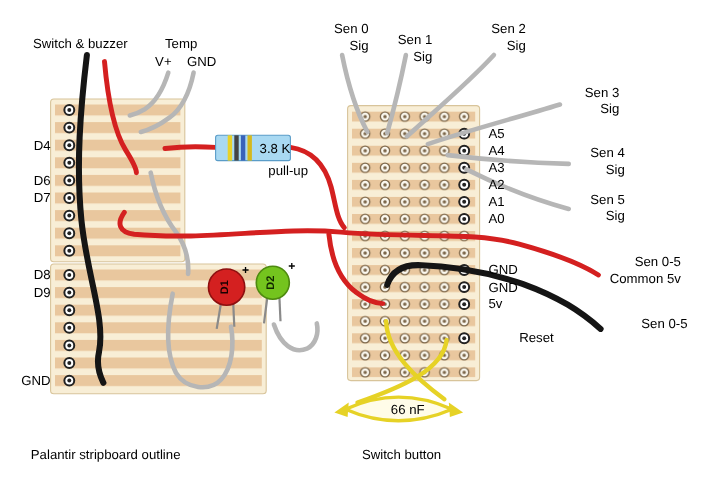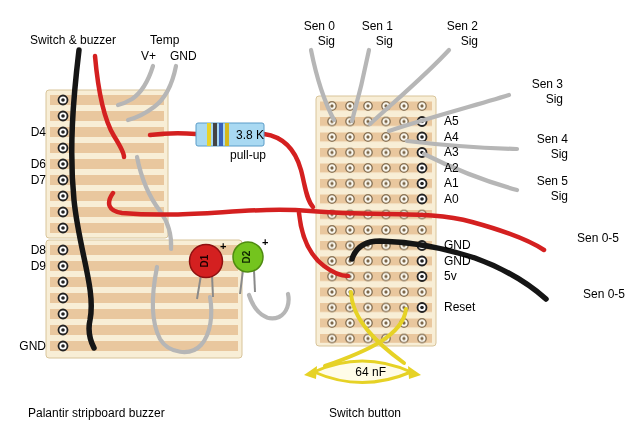--- a/index.html
+++ b/index.html
@@ -141,21 +141,21 @@
 
   <div class="lbl" style="left:30px;top:33px">Switch &amp; buzzer</div>
   <div class="lbl" style="left:150px;top:33px">Temp</div>
   <div class="lbl" style="left:141px;top:49px">V+</div>
   <div class="lbl" style="left:170px;top:49px">GND</div>
 
   <div class="lbl c" style="left:289px;top:19px;width:46px">
     <div>Sen 0</div>
     <div>Sig</div>
   </div>
-  <div class="lbl c" style="left:347px;top:19px;width:46px">
+  <div class="lbl c" style="left:347px;top:29px;width:46px">
     <div>Sen 1</div>
     <div>Sig</div>
   </div>
   <div class="lbl c" style="left:432px;top:19px;width:46px">
     <div>Sen 2</div>
     <div>Sig</div>
   </div>
   <div class="lbl c" style="left:517px;top:77px;width:46px">
     <div>Sen 3</div>
     <div>Sig</div>
@@ -163,20 +163,21 @@
   <div class="lbl c" style="left:522px;top:132px;width:46px">
     <div>Sen 4</div>
     <div>Sig</div>
   </div>
   <div class="lbl c" style="left:522px;top:174px;width:46px">
     <div>Sen 5</div>
     <div>Sig</div>
   </div>
   <div class="lbl c" style="left:541px;top:231px;width:78px">
     <div>Sen 0-5</div>
+    <div>Common 5v</div>
   </div>
   <div class="lbl c" style="left:541px;top:287px;width:84px">
     <div>Sen 0-5</div>
   </div>
 
   <div class="lbl r" style="left:26px;top:125px;width:20px">D4</div>
   <div class="lbl r" style="left:26px;top:157px;width:20px">D6</div>
   <div class="lbl r" style="left:26px;top:173px;width:20px">D7</div>
   <div class="lbl r" style="left:26px;top:243px;width:20px">D8</div>
   <div class="lbl r" style="left:26px;top:259px;width:20px">D9</div>
@@ -184,25 +185,25 @@
 
   <div class="lbl" style="left:444px;top:114px">A5</div>
   <div class="lbl" style="left:444px;top:130px">A4</div>
   <div class="lbl" style="left:444px;top:145px">A3</div>
   <div class="lbl" style="left:444px;top:161px">A2</div>
   <div class="lbl" style="left:444px;top:176px">A1</div>
   <div class="lbl" style="left:444px;top:192px">A0</div>
   <div class="lbl" style="left:444px;top:238px">GND</div>
   <div class="lbl" style="left:444px;top:254px">GND</div>
   <div class="lbl" style="left:444px;top:269px">5v</div>
-  <div class="lbl" style="left:444px;top:300px">Reset</div>
+  <div class="lbl" style="left:472px;top:300px">Reset</div>
 
   <div class="lbl c" style="left:228px;top:128px;width:36px">3.8 K</div>
-  <div class="lbl c" style="left:206px;top:148px;width:60px">pull-up</div>
+  <div class="lbl c" style="left:220px;top:148px;width:60px">pull-up</div>
   <div class="rot" style="left:195px;top:254px;color:#1a0000">D1</div>
   <div class="rot" style="left:237px;top:250px;color:#102800">D2</div>
   <span class="plus" style="left:220px;top:240px">+</span>
   <span class="plus" style="left:262px;top:236px">+</span>
-  <div class="lbl c" style="left:338px;top:365px;width:48px">64 nF</div>
+  <div class="lbl c" style="left:338px;top:365px;width:48px">66 nF</div>
   <div class="lbl" style="left:329px;top:406px">Switch button</div>
-  <div class="lbl" style="left:28px;top:406px">Palantir stripboard buzzer</div>
+  <div class="lbl" style="left:28px;top:406px">Palantir stripboard outline</div>
 
 </div>
 
 </body></html>

